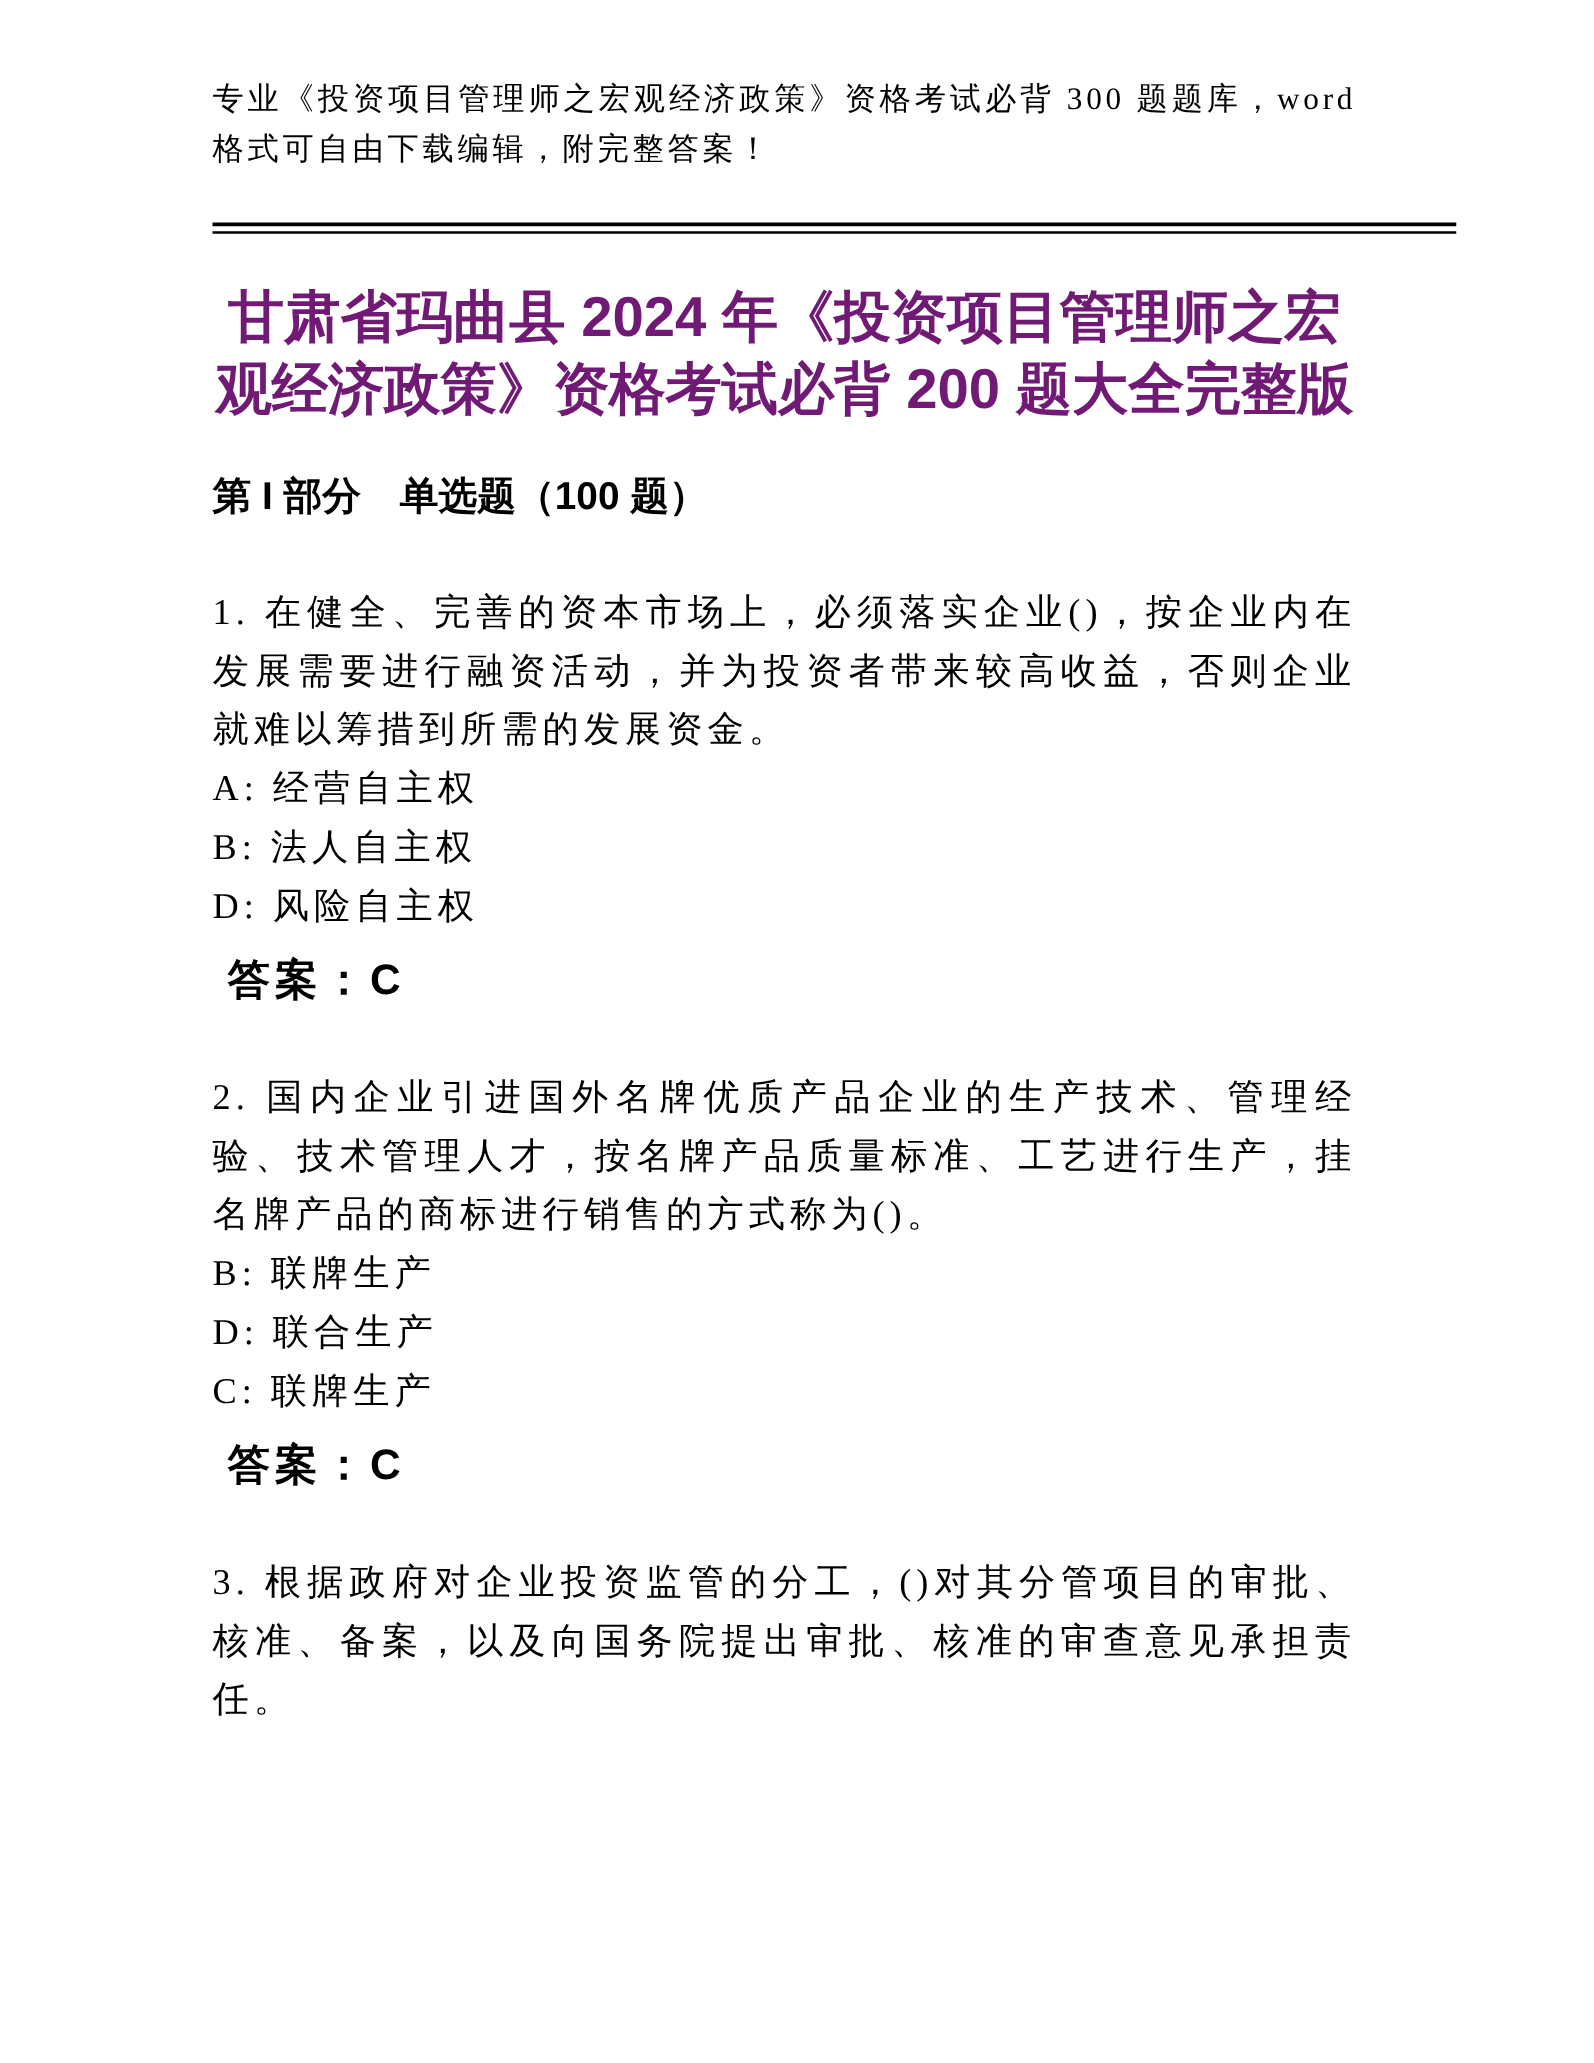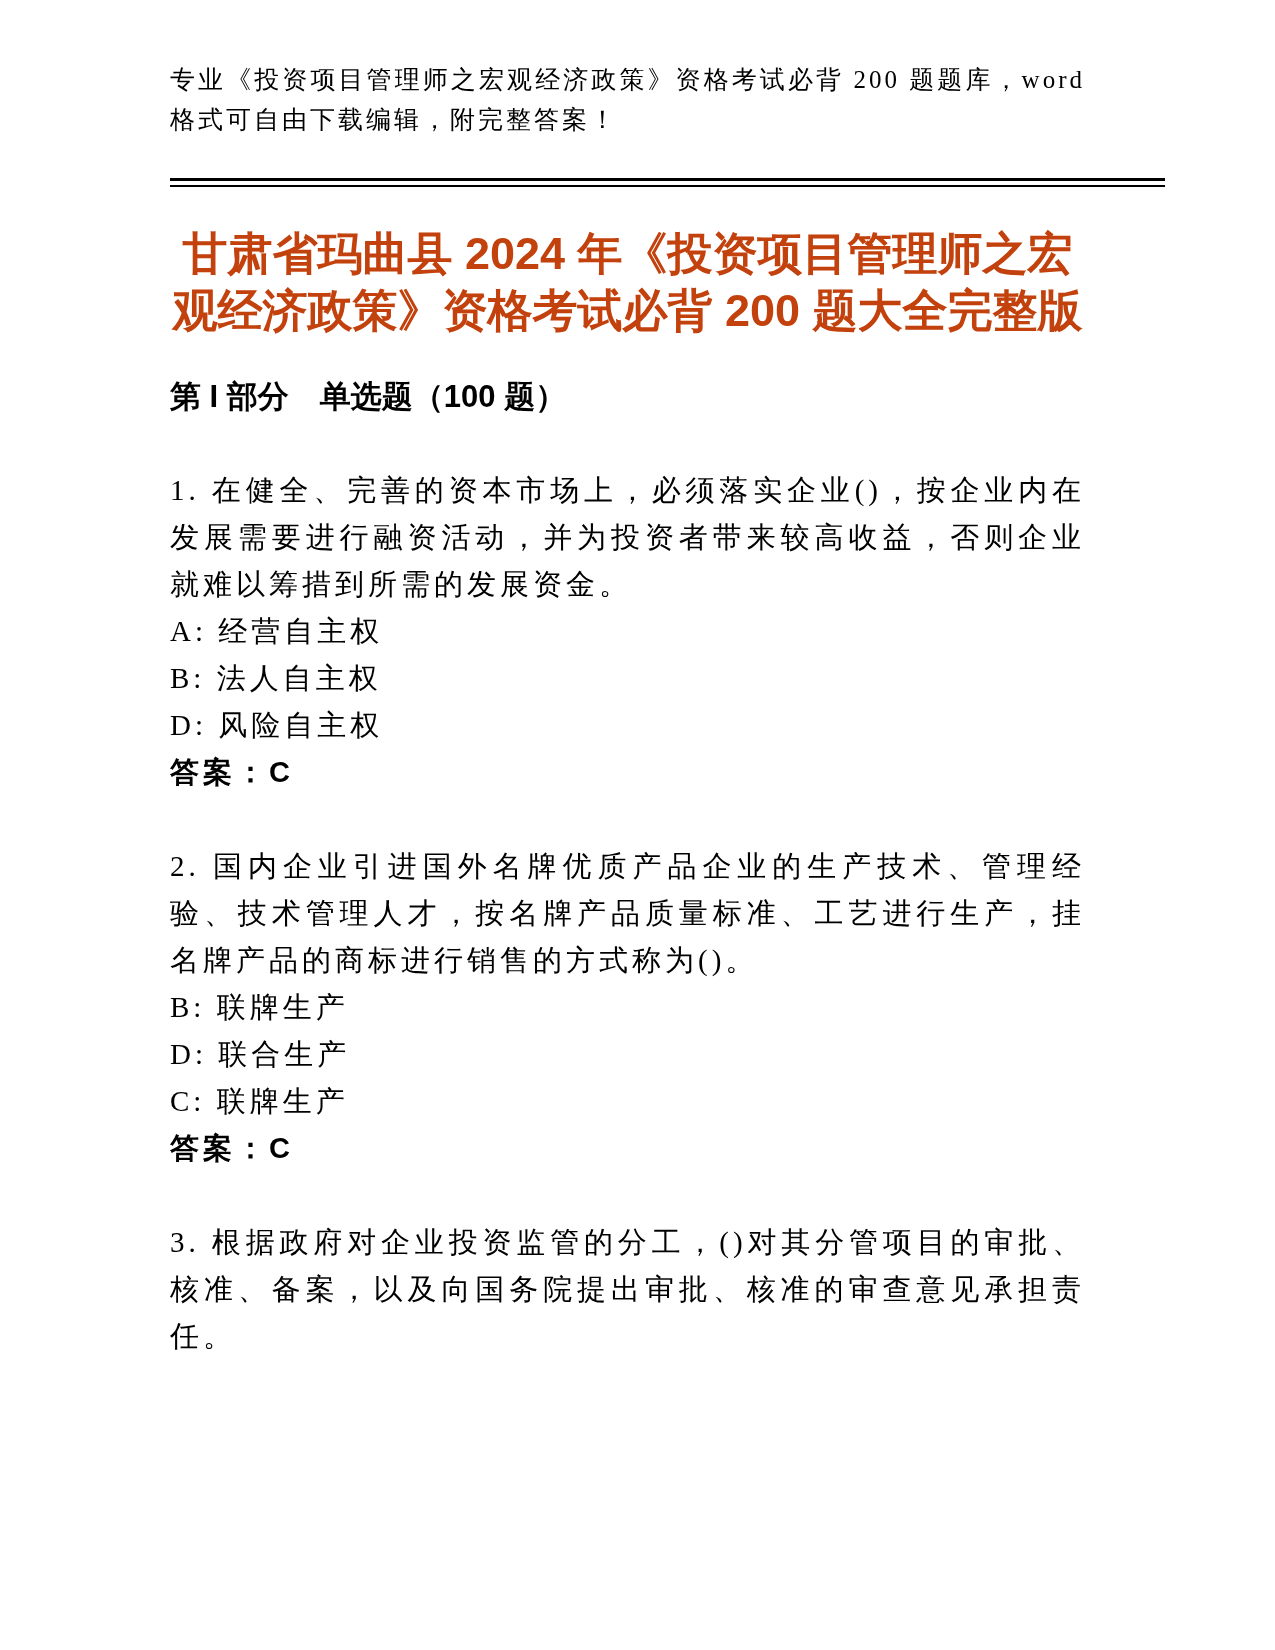--- a/index.html
+++ b/index.html
@@ -33,21 +33,21 @@
     height: 4px;
     border-top: 3px solid #000000;
     border-bottom: 2px solid #000000;
   }
   .doc-title {
     margin: 38px 0 0 0;
     font-family: "Liberation Sans", "DejaVu Sans", sans-serif;
     font-size: 45px;
     line-height: 57px;
     font-weight: bold;
-    color: #c2410c;
+    color: #701a75;
     text-align: center;
     word-break: break-all;
   }
   .section-heading {
     margin: 38px 0 0 0;
     font-family: "Liberation Sans", "DejaVu Sans", sans-serif;
     font-size: 31px;
     line-height: 40px;
     font-weight: bold;
     color: #000000;
@@ -66,34 +66,34 @@
     text-align: justify;
     word-break: break-all;
   }
   .option {
     margin: 0;
     font-size: 29px;
     line-height: 47px;
     letter-spacing: 4px;
   }
   .answer {
-    margin: 0;
+    margin: 12px;
     font-family: "Liberation Sans", "DejaVu Sans", sans-serif;
-    font-size: 29px;
+    font-size: 34px;
     line-height: 47px;
     letter-spacing: 4px;
     font-weight: bold;
   }
 </style>
 </head>
 <body>
 
 <div class="page">
 
-  <p class="header-note">专业《投资项目管理师之宏观经济政策》资格考试必背 200 题题库，word 格式可自由下载编辑，附完整答案！</p>
+  <p class="header-note">专业《投资项目管理师之宏观经济政策》资格考试必背 300 题题库，word 格式可自由下载编辑，附完整答案！</p>
 
   <div class="header-rule"></div>
 
   <h1 class="doc-title">甘肃省玛曲县 2024 年《投资项目管理师之宏观经济政策》资格考试必背 200 题大全完整版</h1>
 
   <h2 class="section-heading">第 I 部分　单选题（100 题）</h2>
 
   <div class="questions">
 
     <div class="question">

